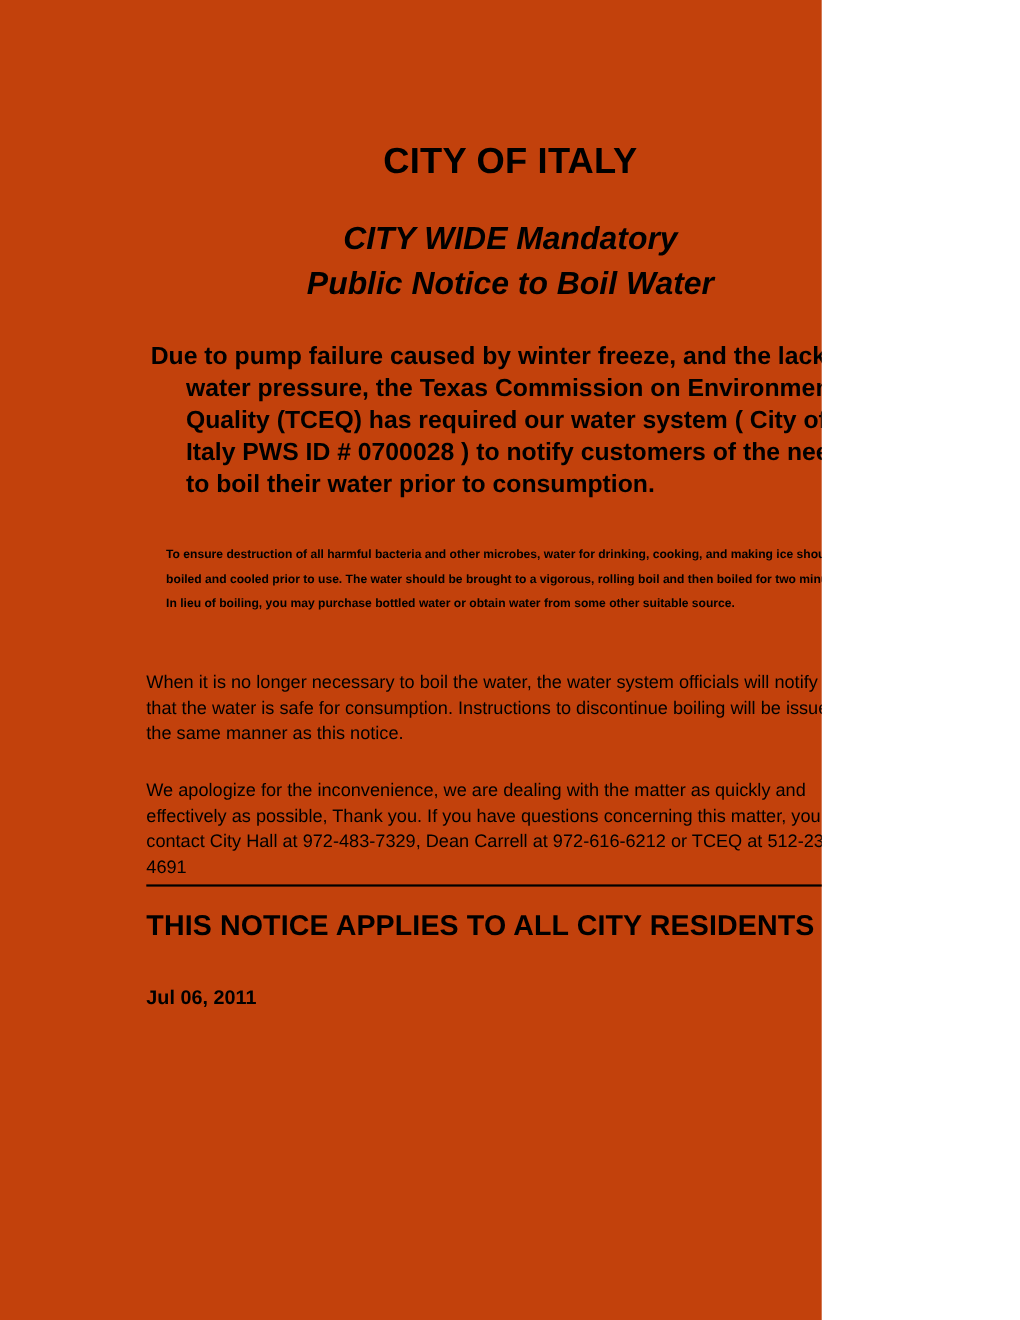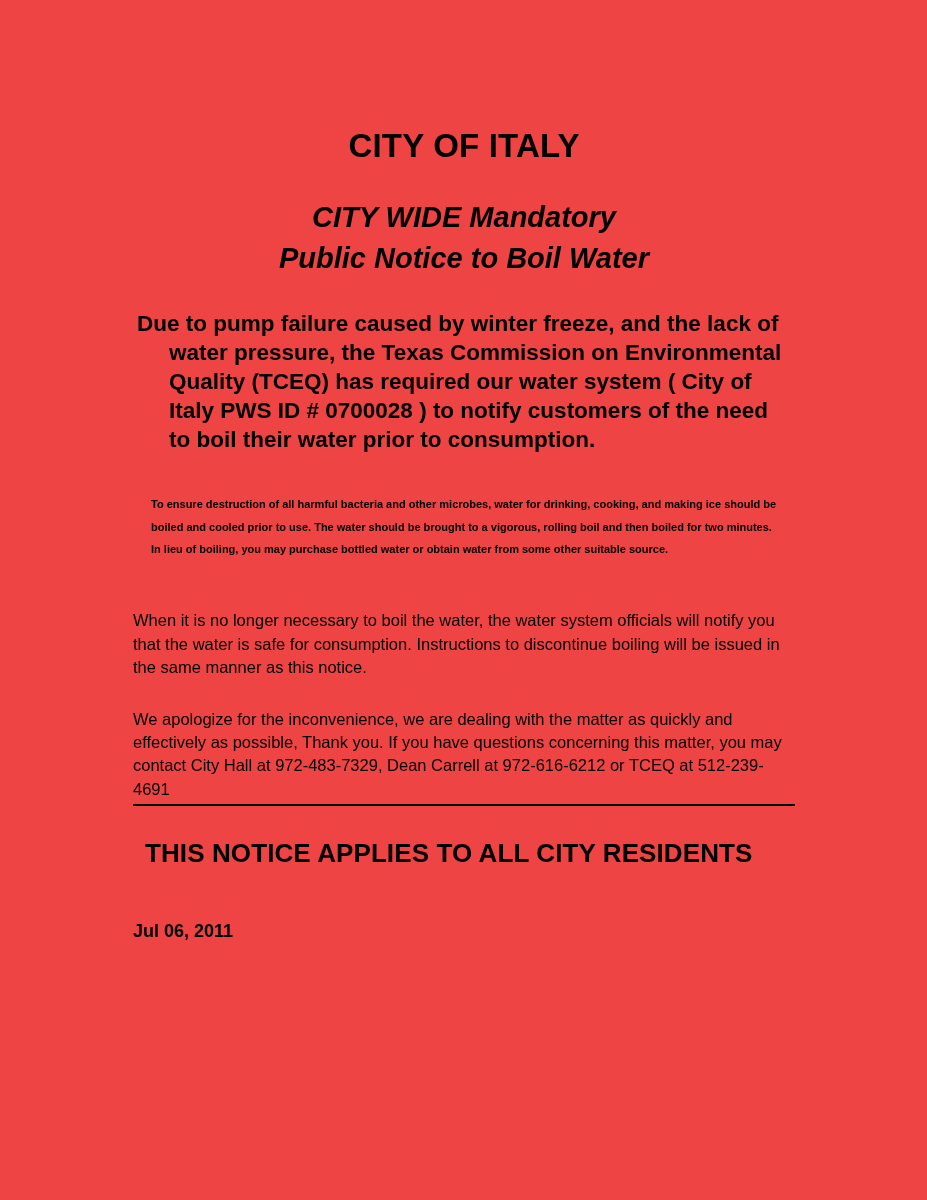--- a/index.html
+++ b/index.html
@@ -10,23 +10,23 @@
   body {
     width: 927px;
     height: 1200px;
     font-family: "Liberation Sans", sans-serif;
     color: #000000;
     -webkit-font-smoothing: antialiased;
   }
 
   .page {
     position: relative;
-    width: 927px;
+    width: 747px;
     height: 1200px;
-    background: #ef4444;
+    background: #c2410c;
     overflow: hidden;
   }
 
   .content {
     position: absolute;
     left: 133px;
     top: 0;
     width: 662px;
   }
 
@@ -95,21 +95,21 @@
     border-top: 2.5px solid #000000;
     margin: 0;
     margin-top: 3px;
   }
 
   
   .notice-all {
     font-size: 26px;
     font-weight: bold;
     line-height: 1.2;
-    margin: 12px;
+    margin: 0;
     padding-top: 20px;
     letter-spacing: 0.1px;
   }
 
   
   .date-line {
     font-size: 18px;
     font-weight: bold;
     line-height: 1.2;
     margin: 0;

